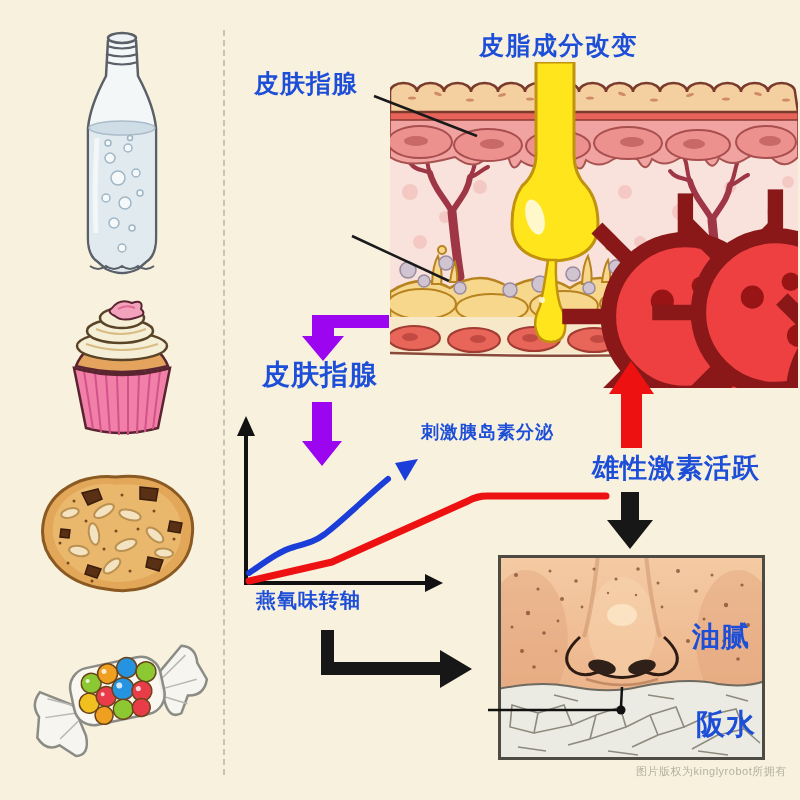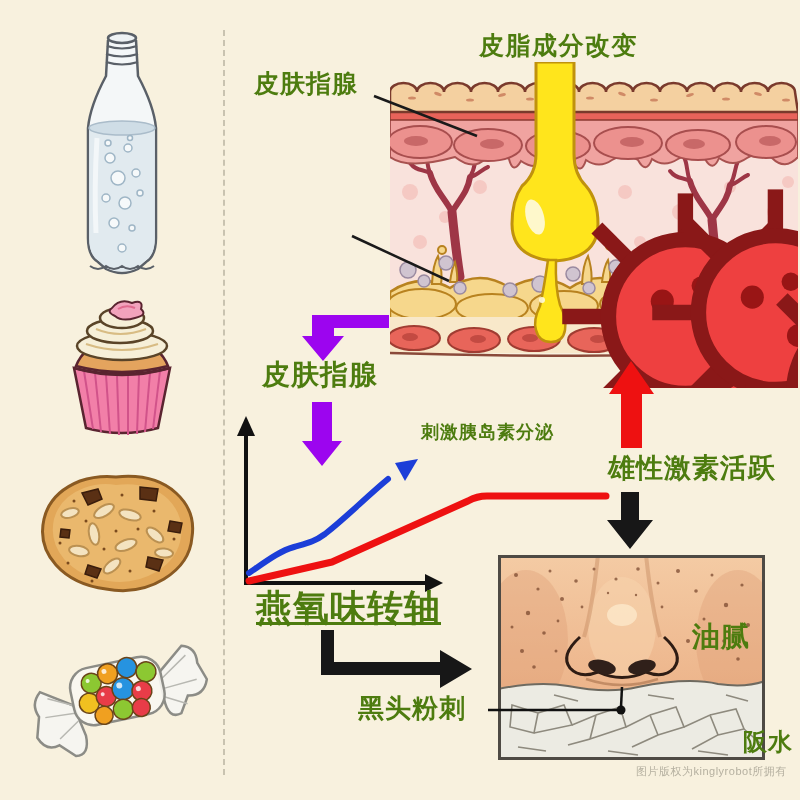--- a/index.html
+++ b/index.html
@@ -1,19 +1,19 @@
 <!DOCTYPE html>
 <html><head>
 <meta charset="utf-8">
 <style>
   html,body{margin:0;padding:0;}
   #canvas{position:relative;width:800px;height:800px;background:#f8f1de;overflow:hidden;
           font-family:"Liberation Serif","DejaVu Serif",serif;}
   .abs{position:absolute;}
-  .lbl{position:absolute;font-weight:700;color:#4d7c0f;white-space:nowrap;line-height:1;
+  .lbl{position:absolute;font-weight:700;color:#1d4ed8;white-space:nowrap;line-height:1;
        letter-spacing:1px;font-family:"Liberation Serif","DejaVu Serif",serif;}
   .divider{position:absolute;left:223px;top:30px;height:745px;width:0;
            border-left:2px dashed #c9c3b0;}
   .watermark{position:absolute;font-size:11px;color:#b5b0a0;letter-spacing:.5px;
              font-family:"Liberation Sans","DejaVu Sans",sans-serif;}
   svg{display:block;}
 </style>
 </head>
 <body>
 
@@ -394,19 +394,18 @@
 
     <line x1="488" y1="710" x2="618" y2="710" stroke="#111111" stroke-width="2.5"></line>
     <line x1="622" y1="687" x2="621" y2="707" stroke="#111111" stroke-width="2.5"></line>
     <circle cx="621" cy="710" r="4.5" fill="#111111"></circle>
   </svg>
 
   <div class="lbl" style="left:479px;top:33px;font-size:25px;letter-spacing:1.5px;">皮脂成分改变</div>
   <div class="lbl" style="left:254px;top:71px;font-size:25px;">皮肤指腺</div>
   <div class="lbl" style="left:262px;top:361px;font-size:28px;">皮肤指腺</div>
   <div class="lbl" style="left:421px;top:423px;font-size:18px;">刺激胰岛素分泌</div>
-  <div class="lbl" style="left:608px;top:455px;font-size:27px;">雄性激素活跃</div>
-  <div class="lbl" style="left:256px;top:590px;font-size:36px;text-decoration:underline;">燕氧味转轴</div>
-  <div class="lbl" style="left:358px;top:696px;font-size:26px;">黑头粉刺</div>
+  <div class="lbl" style="left:592px;top:455px;font-size:27px;">雄性激素活跃</div>
+  <div class="lbl" style="left:256px;top:590px;font-size:20px;">燕氧味转轴</div>
   <div class="lbl" style="left:692px;top:623px;font-size:28px;">油腻</div>
-  <div class="lbl" style="left:696px;top:730px;font-size:24px;margin-left:47px;">阪水</div>
+  <div class="lbl" style="left:696px;top:710px;font-size:29px;">阪水</div>
   <div class="watermark" style="left:636px;top:764px;">图片版权为kinglyrobot所拥有</div>
 </div>
 
 </body></html>

